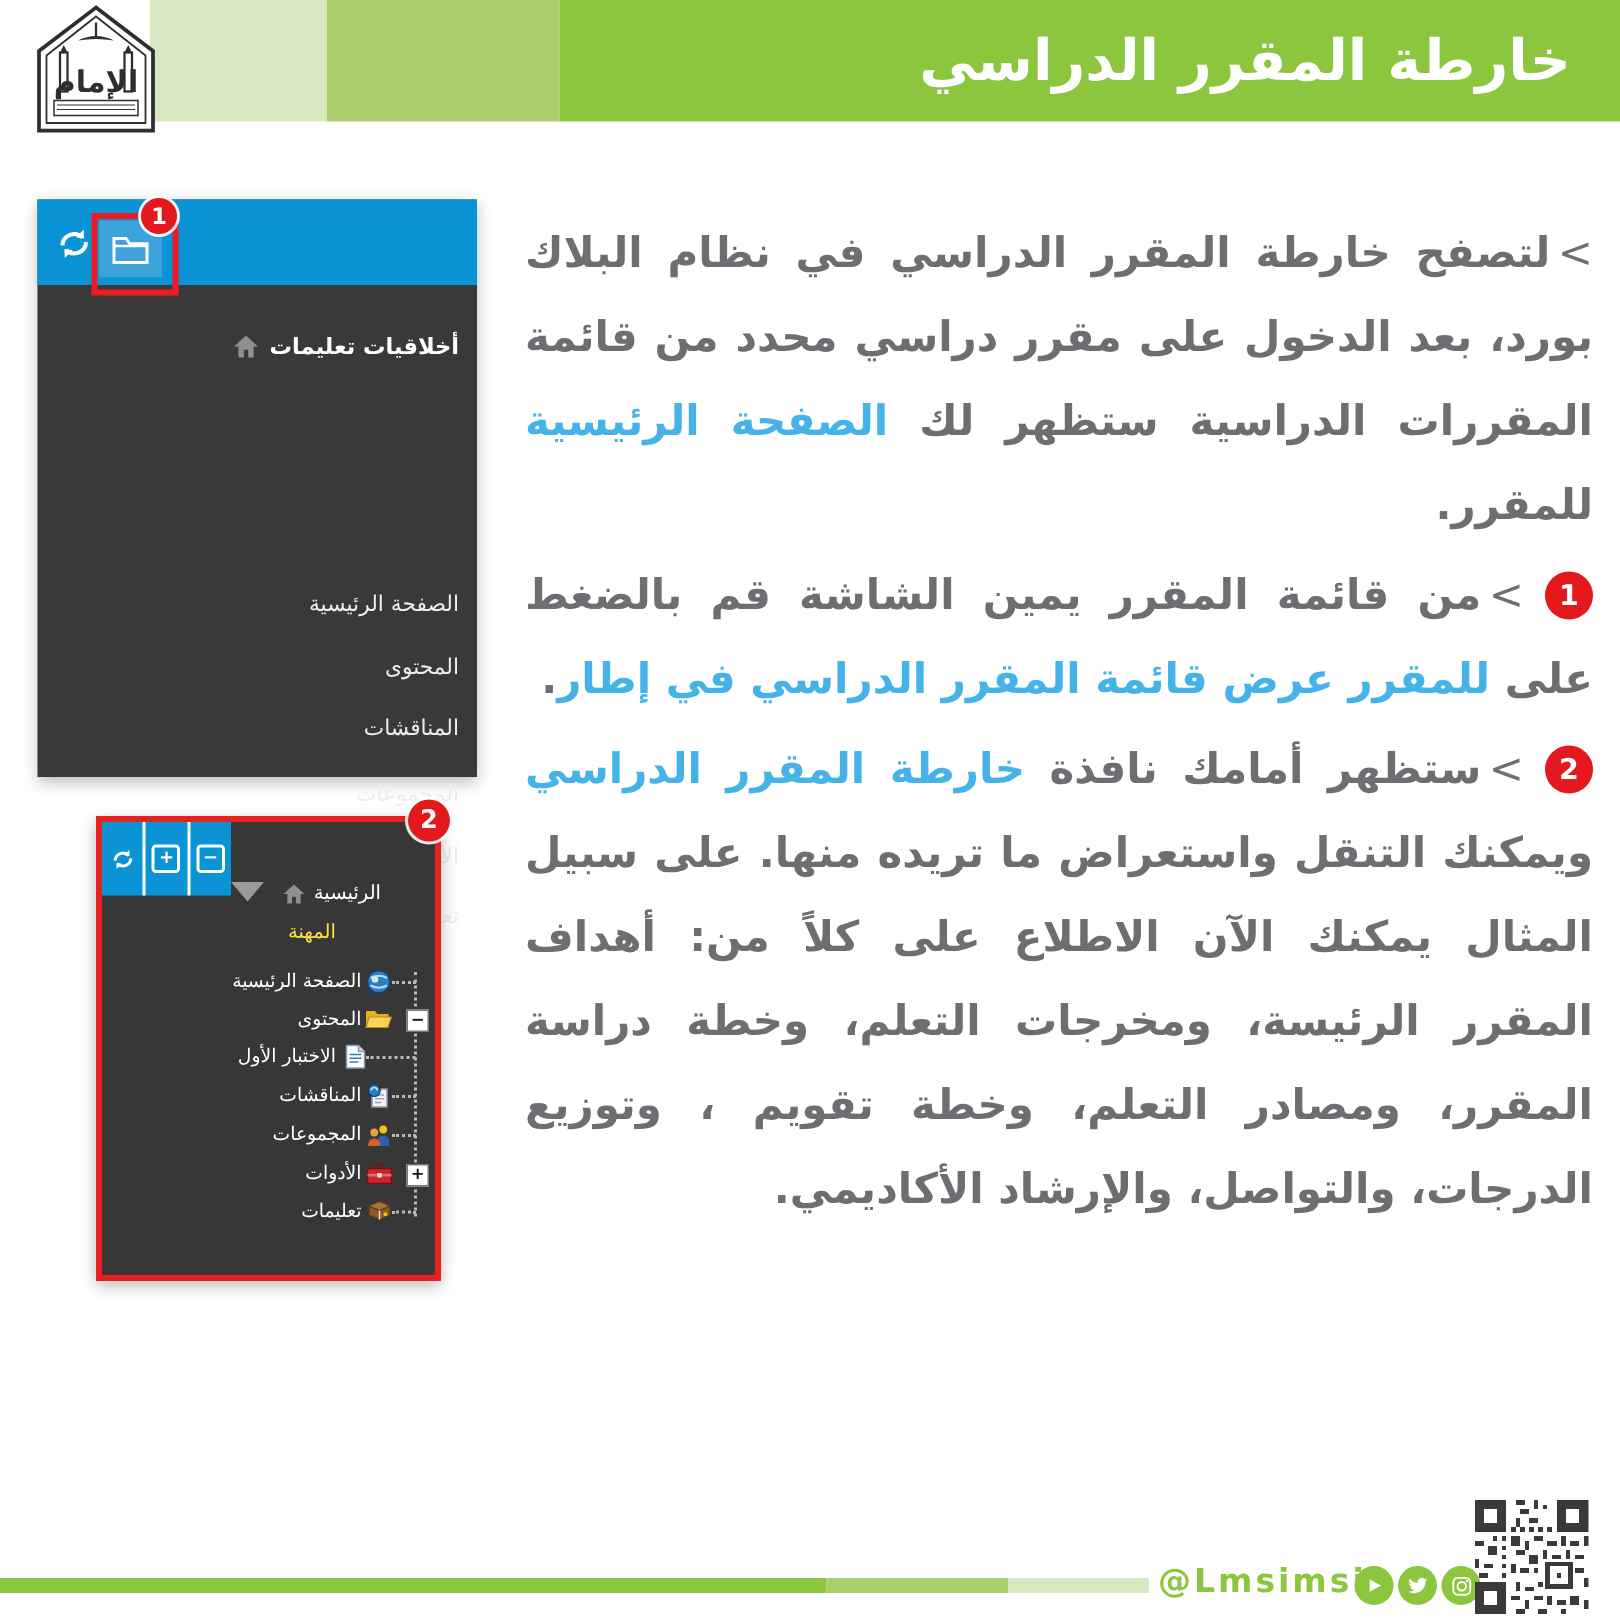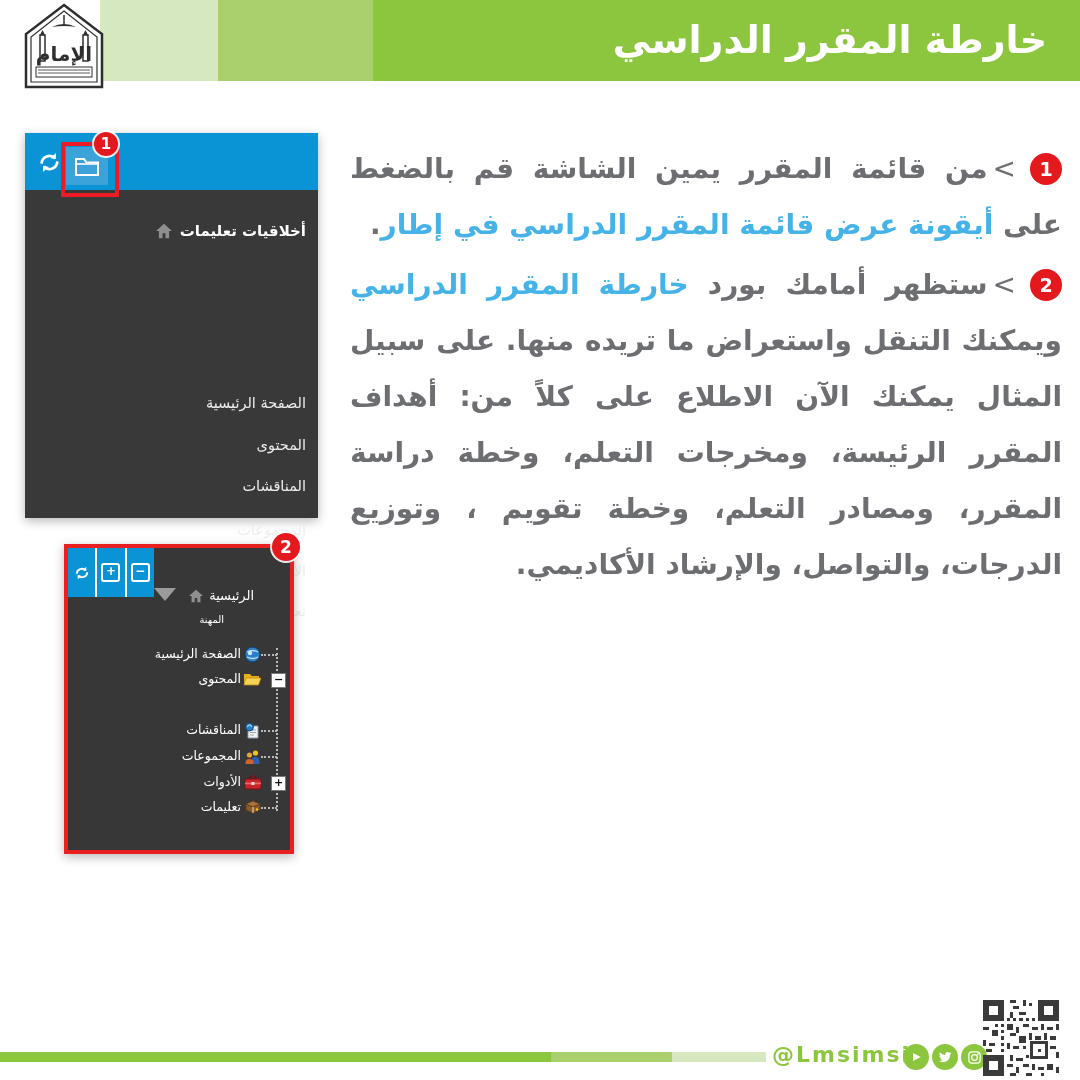--- a/index.html
+++ b/index.html
@@ -35,21 +35,21 @@
   .badge.b2{position:absolute;right:-10px;top:-15px;width:28px;height:28px;line-height:28px;font-size:17px;}
   .shot2 .bluebar2{position:absolute;left:0;top:0;width:86px;height:49px;background:#0a93d5;display:flex;}
   .tb-cell{height:100%;display:flex;align-items:center;justify-content:center;flex:1;cursor:pointer;}
   .tb-cell.sep{border-right:2px solid #fff;}
   .pm-btn{width:15px;height:15px;border:2px solid #fff;border-radius:3px;color:#fff;font-size:12px;
     line-height:12px;text-align:center;font-weight:bold;}
   .tri-down{position:absolute;left:86px;top:40px;width:0;height:0;border-left:11px solid transparent;
     border-right:11px solid transparent;border-top:13px solid #9b9b9b;}
   .s2-title{position:absolute;right:36px;top:40px;color:#fff;font-size:13px;direction:rtl;
     display:flex;align-items:center;gap:5px;}
-  .s2-title2{position:absolute;right:66px;top:66px;color:#ffffff;font-size:10px;direction:rtl;}
+  .s2-title2{position:absolute;right:66px;top:66px;color:#fde047;font-size:13px;direction:rtl;}
   .vline{position:absolute;right:12px;top:100px;height:163px;border-right:2px dotted #b9b9b9;}
   .t-row{position:absolute;right:0;width:100%;height:24px;cursor:pointer;}
   .t-stub{position:absolute;right:13px;top:11px;border-top:2px dotted #b9b9b9;}
   .t-icon{position:absolute;top:3px;}
   .t-label{position:absolute;top:3px;color:#fff;font-size:12.5px;direction:rtl;white-space:nowrap;}
   .expander{position:absolute;right:4px;top:5px;width:13px;height:13px;background:#fff;border:1px solid #777;
     color:#111;font-size:11px;line-height:11px;text-align:center;font-weight:bold;cursor:pointer;}
 
   
   .copy{position:absolute;right:18px;top:141px;width:712px;direction:rtl;text-align:justify;
@@ -168,20 +168,29 @@
 
   <div class="t-row" style="top:120px">
     <svg class="t-icon" style="right:28px" width="19" height="16" viewBox="0 0 19 16">
       <path d="M1 3 h6 l1.5 2 H16 v9 H1 Z" fill="#e8b11c"></path>
       <path d="M3 7 h15 l-2.5 7 H1 Z" fill="#f7d456" stroke="#b98a12" stroke-width=".8"></path>
     </svg>
     <span class="t-label" style="right:49px">المحتوى</span>
     <span class="expander">−</span>
   </div>
 
+  <div class="t-row" style="top:145px">
+    <span class="t-stub" style="width:33px"></span>
+    <svg class="t-icon" style="right:46px" width="14" height="17" viewBox="0 0 14 17">
+      <path d="M1 1 h8 l4 4 v11 H1 Z" fill="#fff" stroke="#8a9bb0" stroke-width="1"></path>
+      <path d="M9 1 v4 h4" fill="#c9d4e0" stroke="#8a9bb0" stroke-width="1"></path>
+      <path d="M3 7 h8 M3 9.5 h8 M3 12 h6" stroke="#2d7dc2" stroke-width="1.1"></path>
+    </svg>
+    <span class="t-label" style="right:66px">الاختبار الأول</span>
+  </div>
 
   <div class="t-row" style="top:171px">
     <span class="t-stub" style="width:16px"></span>
     <svg class="t-icon" style="right:29px" width="17" height="17" viewBox="0 0 17 17">
       <path d="M4 4 h10 v12 H4 Z" fill="#f2f2f2" stroke="#8a9bb0" stroke-width="1"></path>
       <path d="M6 8 h6 M6 10.5 h6 M6 13 h4" stroke="#9aa7b5" stroke-width="1"></path>
       <circle cx="5.5" cy="5" r="4" fill="#2d7dc2" stroke="#0e3f6e" stroke-width=".8"></circle>
       <path d="M3.5 5 a2 2 0 0 1 4 0" stroke="#cfe6f7" stroke-width="1" fill="none"></path>
     </svg>
     <span class="t-label" style="right:49px">المناقشات</span>
@@ -215,24 +224,25 @@
       <path d="M2 11 L9 14 L16 11 L16 5 L9 8 L2 5 Z" fill="#8a5a2b" stroke="#5d3a18" stroke-width=".8"></path>
       <path d="M2 5 L9 2 L16 5 L9 8 Z" fill="#a9743c" stroke="#5d3a18" stroke-width=".8"></path>
       <path d="M9 8 v6" stroke="#f0e3cf" stroke-width="1"></path>
       <circle cx="13" cy="10.5" r="1.3" fill="#f0c419"></circle>
     </svg>
     <span class="t-label" style="right:49px">تعليمات</span>
   </div>
 </div>
 
 <div class="copy">
-
-  <p><span class="pbadge">1</span><span class="chev">&lt;</span><span>من قائمة المقرر يمين الشاشة قم بالضغط على </span><span class="hl">أيقونة عرض قائمة المقرر الدراسي في إطار</span><span>.</span></p>
-
-  <p><span class="pbadge">2</span><span class="chev">&lt;</span><span>ستظهر أمامك بورد </span><span class="hl">خارطة المقرر الدراسي</span><span> ويمكنك التنقل واستعراض ما تريده منها. على سبيل المثال يمكنك الآن الاطلاع على كلاً من: أهداف المقرر الرئيسة، ومخرجات التعلم، وخطة دراسة المقرر، ومصادر التعلم، وخطة تقويم ، وتوزيع الدرجات، والتواصل، والإرشاد الأكاديمي.</span></p>
+  <p><span class="chev">&lt;</span><span>لتصفح خارطة المقرر الدراسي في نظام البلاك بورد، بعد الدخول على مقرر دراسي محدد من قائمة المقررات الدراسية ستظهر لك </span><span class="hl">الصفحة الرئيسية</span><span> للمقرر.</span></p>
+
+  <p><span class="pbadge">1</span><span class="chev">&lt;</span><span>من قائمة المقرر يمين الشاشة قم بالضغط على </span><span class="hl">للمقرر عرض قائمة المقرر الدراسي في إطار</span><span>.</span></p>
+
+  <p><span class="pbadge">2</span><span class="chev">&lt;</span><span>ستظهر أمامك نافذة </span><span class="hl">خارطة المقرر الدراسي</span><span> ويمكنك التنقل واستعراض ما تريده منها. على سبيل المثال يمكنك الآن الاطلاع على كلاً من: أهداف المقرر الرئيسة، ومخرجات التعلم، وخطة دراسة المقرر، ومصادر التعلم، وخطة تقويم ، وتوزيع الدرجات، والتواصل، والإرشاد الأكاديمي.</span></p>
 </div>
 
 <div class="fbar f1"></div>
 <div class="fbar f2"></div>
 <div class="fbar f3"></div>
 
 <div class="handle">@Lmsimsiu</div>
 
 <div class="socials">
   <div class="soc">

